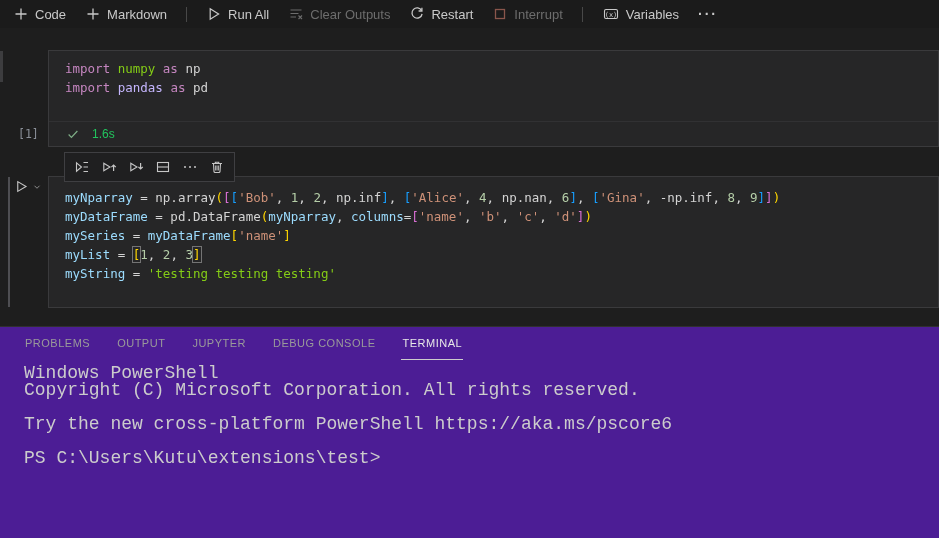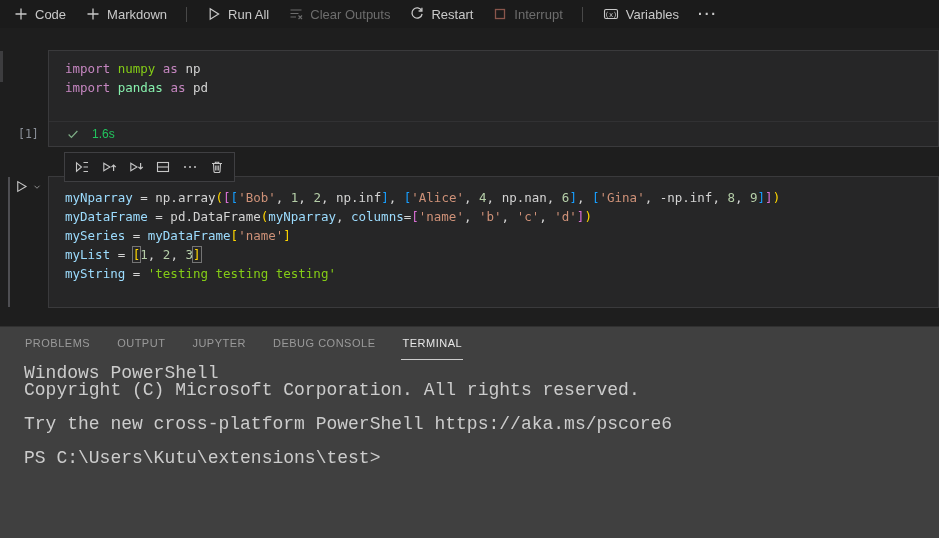--- a/index.html
+++ b/index.html
@@ -61,21 +61,21 @@
   .cell-toolbar {
     position:absolute; left:64px; top:152px; height:30px; z-index:5;
     display:flex; align-items:center; gap:11px; padding:0 9px;
     background:#1f1f20; border:1px solid #3f3f42; box-sizing:border-box;
   }
   .ct-icon { width:16px; height:16px; color:#c6c6c6; display:block; cursor:pointer; }
 
   
   .panel {
     position:absolute; left:0; right:0; top:326px; bottom:0;
-    background:#404040; border-top:1px solid #303030;
+    background:#4c1d95; border-top:1px solid #303030;
   }
   .panel-tabs { display:flex; gap:25px; padding-left:24px; height:33px; align-items:stretch; }
   .panel-tab {
     font-size:11px; letter-spacing:.5px; color:#9a9a9a; display:flex; align-items:center;
     border-bottom:1px solid transparent; box-sizing:border-box; padding:0 1px; cursor:pointer;
     white-space:nowrap;
   }
   .panel-tab.active { color:#e7e7e7; border-bottom-color:#cccccc; }
   .terminal {
     position:absolute; left:24px; top:38px;
@@ -141,21 +141,21 @@
     </div>
   </div>
 
   <div class="nb-left-decoration"></div>
   <div class="cell-focus-bar"></div>
 
   <div class="exec-count">[1]</div>
   <div class="cell cell-1">
     <div class="code">
         <div class="code-line"><span style="color: rgb(197, 134, 192);">import</span><span style="color: #84cc16;"> numpy </span><span style="color: rgb(197, 134, 192);">as</span><span style="color: rgb(212, 212, 212);"> np</span></div>
-        <div class="code-line"><span style="color: rgb(197, 134, 192);">import</span><span style="color: #86efac;"> pandas </span><span style="color: rgb(197, 134, 192);">as</span><span style="color: rgb(212, 212, 212);"> pd</span></div>
+        <div class="code-line"><span style="color: rgb(197, 134, 192);">import</span><span style="color: #c4b5fd;"> pandas </span><span style="color: rgb(197, 134, 192);">as</span><span style="color: rgb(212, 212, 212);"> pd</span></div>
       </div>
     <div class="cell1-footer">
       <svg class="check-icon" viewBox="0 0 16 16">
           <path d="M3 8.6 L6.2 11.8 L13 4.6" stroke="currentColor" stroke-width="1.4" fill="none"></path>
         </svg>
       <span class="exec-time">1.6s</span>
     </div>
   </div>
 
   <div class="cell-run">

